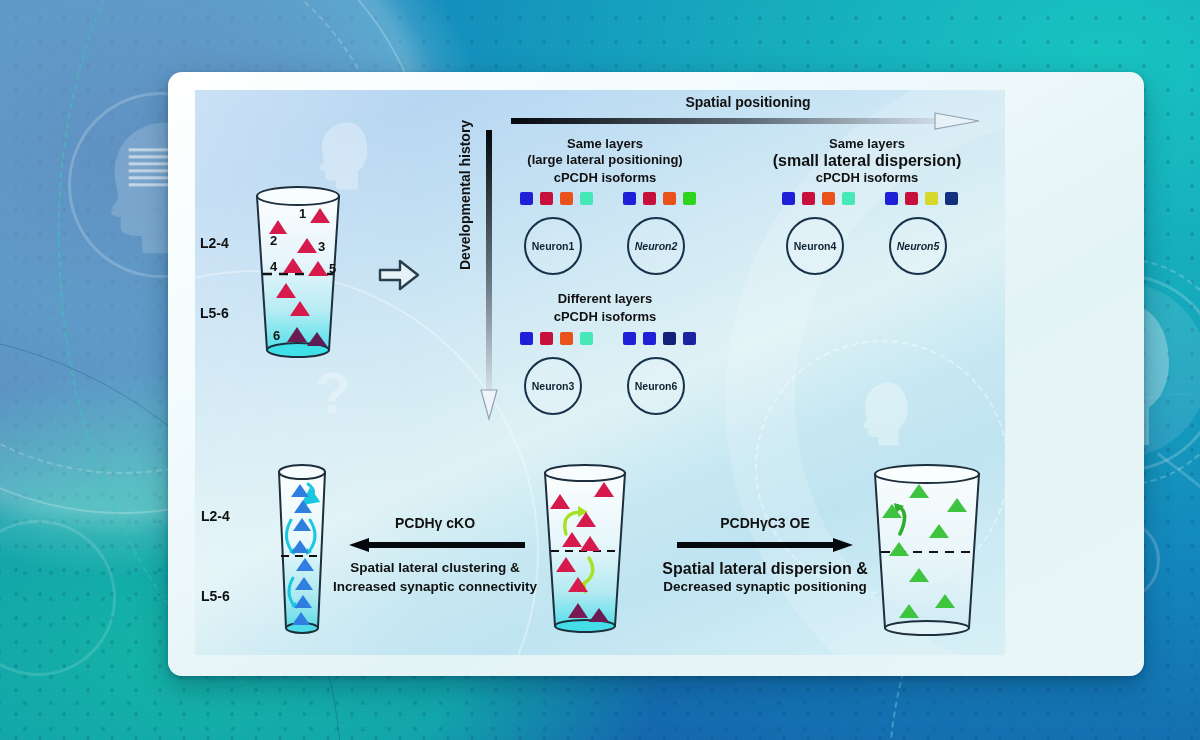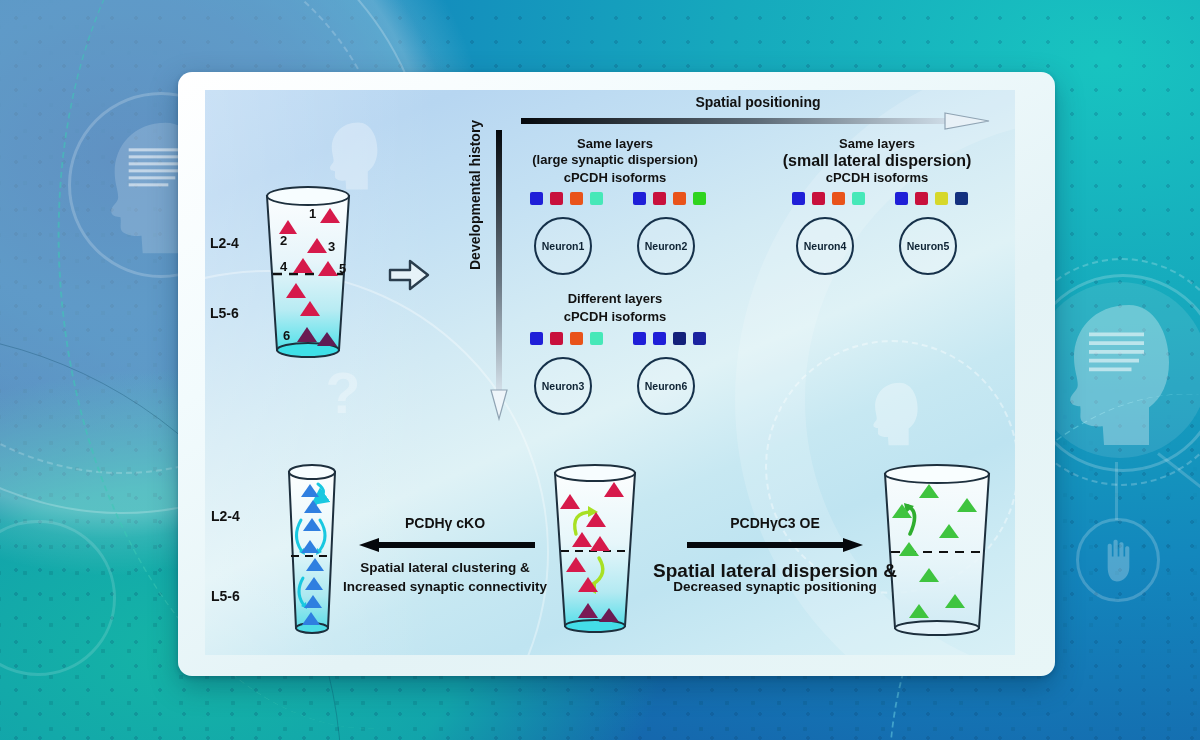--- a/index.html
+++ b/index.html
@@ -45,21 +45,21 @@
   .node-ring{border:3px solid rgba(255,255,255,.20);}
   .node-ring.dashed{border:2px dashed rgba(255,255,255,.22);}
   .node-fill{background:rgba(255,255,255,.10);}
   .connector{position:absolute;background:rgba(255,255,255,.18);}
 
   
   .head{position:absolute;color:rgba(255,255,255,.17);}
   .head svg{display:block;width:100%;height:100%;}
 
   
-  #card{position:absolute;left:178px;top:72px;width:877px;height:604px;
+  #card{position:absolute;left:168px;top:72px;width:976px;height:604px;
     border-radius:14px;
     background:linear-gradient(150deg,#ffffff 0%,#f2fbfd 30%,#e4f3f6 62%,#e8f6f7 100%);
     box-shadow:0 10px 28px rgba(3,40,70,.34), 0 2px 5px rgba(3,40,70,.25);}
   #panel{position:absolute;left:27px;top:18px;width:810px;height:565px;
     background:linear-gradient(157deg,
        #bcd9f3 0%, #b7d6f1 12%, #c3e0f3 26%, #d2eaf4 40%,
        #dff2f6 54%, #c7e8f2 66%, #bfe4f1 76%, #cdebf4 88%, #d8f0f6 100%);
     overflow:hidden;}
   
   .pw{position:absolute;border-radius:50%;pointer-events:none;}
@@ -249,56 +249,56 @@
       <div class="lbl" style="left:5px;top:145px;font-size:14px;">L2-4</div>
       <div class="lbl" style="left:5px;top:215px;font-size:14px;">L5-6</div>
 
       <div class="harrow" style="left:183px;top:168px;width:42px;height:34px;">
         <svg width="42" height="34" viewBox="0 0 42 34">
           <path d="M2 12 L22 12 L22 3 L40 17 L22 31 L22 22 L2 22 Z" fill="#e6f2f8" stroke="#2a3d4d" stroke-width="2.4" stroke-linejoin="round"></path>
         </svg>
       </div>
 
       <div class="lbl ctr" style="left:410px;top:46px;font-size:13px;">Same layers</div>
-      <div class="lbl ctr" style="left:410px;top:62px;font-size:13px;">(large synaptic dispersion)</div>
+      <div class="lbl ctr" style="left:410px;top:62px;font-size:13px;">(large lateral positioning)</div>
       <div class="lbl ctr" style="left:410px;top:80px;font-size:13px;">cPCDH isoforms</div>
 
       <div class="swrow" style="left:325px;top:102px;">
         <span class="sw" style="background: rgb(31, 31, 216);"></span>
         <span class="sw" style="background: rgb(200, 16, 60);"></span>
         <span class="sw" style="background: rgb(233, 83, 26);"></span>
         <span class="sw" style="background: rgb(70, 232, 184);"></span>
       </div>
       <div class="swrow" style="left:428px;top:102px;">
         <span class="sw" style="background: rgb(31, 31, 216);"></span>
         <span class="sw" style="background: rgb(200, 16, 60);"></span>
         <span class="sw" style="background: rgb(233, 83, 26);"></span>
         <span class="sw" style="background: rgb(47, 212, 31);"></span>
       </div>
       <div class="neuron" style="left:329px;top:127px;text-align:right;">Neuron1</div>
-      <div class="neuron" style="left:432px;top:127px;">Neuron2</div>
+      <div class="neuron" style="left:432px;top:127px;font-style:italic;">Neuron2</div>
 
       <div class="lbl ctr" style="left:672px;top:46px;font-size:13px;">Same layers</div>
       <div class="lbl ctr" style="left:672px;top:62px;font-size:16px;">(small lateral dispersion)</div>
       <div class="lbl ctr" style="left:672px;top:80px;font-size:13px;">cPCDH isoforms</div>
 
       <div class="swrow" style="left:587px;top:102px;">
         <span class="sw" style="background: rgb(31, 31, 216);"></span>
         <span class="sw" style="background: rgb(200, 16, 60);"></span>
         <span class="sw" style="background: rgb(233, 83, 26);"></span>
         <span class="sw" style="background: rgb(70, 232, 184);"></span>
       </div>
       <div class="swrow" style="left:690px;top:102px;">
         <span class="sw" style="background: rgb(31, 31, 216);"></span>
         <span class="sw" style="background: rgb(200, 16, 60);"></span>
         <span class="sw" style="background: rgb(214, 216, 42);"></span>
         <span class="sw" style="background: rgb(19, 48, 126);"></span>
       </div>
       <div class="neuron" style="left:591px;top:127px;">Neuron4</div>
-      <div class="neuron" style="left:694px;top:127px;">Neuron5</div>
+      <div class="neuron" style="left:694px;top:127px;font-style:italic;">Neuron5</div>
 
       <div class="lbl ctr" style="left:410px;top:201px;font-size:13px;">Different layers</div>
       <div class="lbl ctr" style="left:410px;top:219px;font-size:13px;">cPCDH isoforms</div>
 
       <div class="swrow" style="left:325px;top:242px;">
         <span class="sw" style="background: rgb(31, 31, 216);"></span>
         <span class="sw" style="background: rgb(200, 16, 60);"></span>
         <span class="sw" style="background: rgb(233, 83, 26);"></span>
         <span class="sw" style="background: rgb(70, 232, 184);"></span>
       </div>
@@ -425,18 +425,18 @@
       </div>
       <div class="lbl ctr" style="left:240px;top:470px;font-size:13.5px;">Spatial lateral clustering &amp;</div>
       <div class="lbl ctr" style="left:240px;top:489px;font-size:13.5px;">Increased synaptic connectivity</div>
 
       <div class="lbl ctr" style="left:570px;top:425px;font-size:14px;">PCDHγC3 OE</div>
       <div class="harrow" style="left:482px;top:448px;width:176px;height:14px;">
         <svg width="176" height="14" viewBox="0 0 176 14">
           <path d="M176 7 L156 0 L156 4 L0 4 L0 10 L156 10 L156 14 Z" fill="#05080c"></path>
         </svg>
       </div>
-      <div class="lbl ctr" style="left:570px;top:470px;font-size:19px;">Spatial lateral dispersion &amp;</div>
+      <div class="lbl ctr" style="left:570px;top:470px;font-size:16px;">Spatial lateral dispersion &amp;</div>
       <div class="lbl ctr" style="left:570px;top:489px;font-size:13.5px;">Decreased synaptic positioning</div>
 
     </div>
   </div>
 </div>
 
 </body></html>

